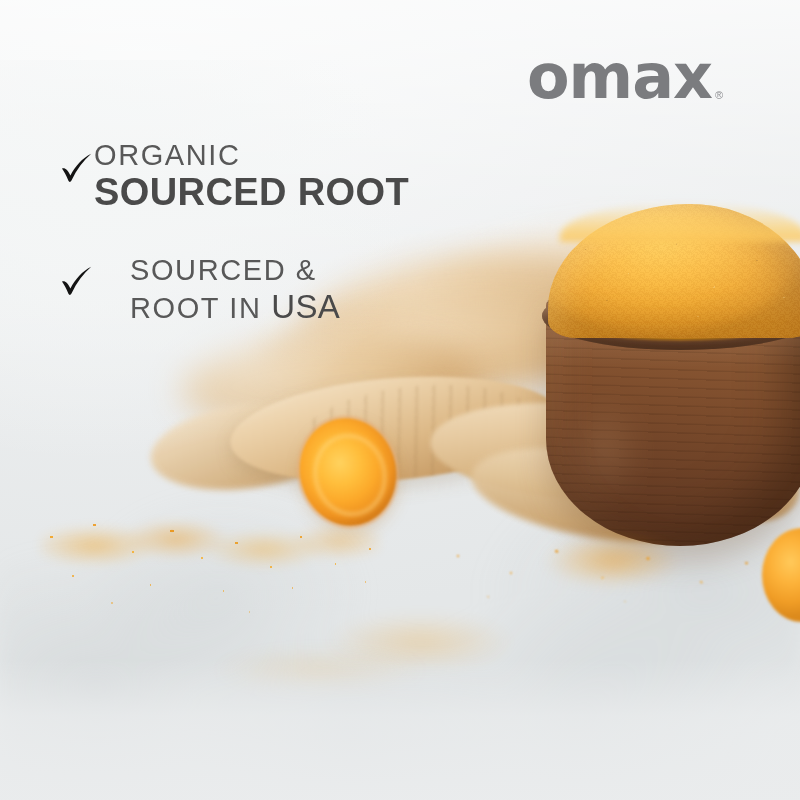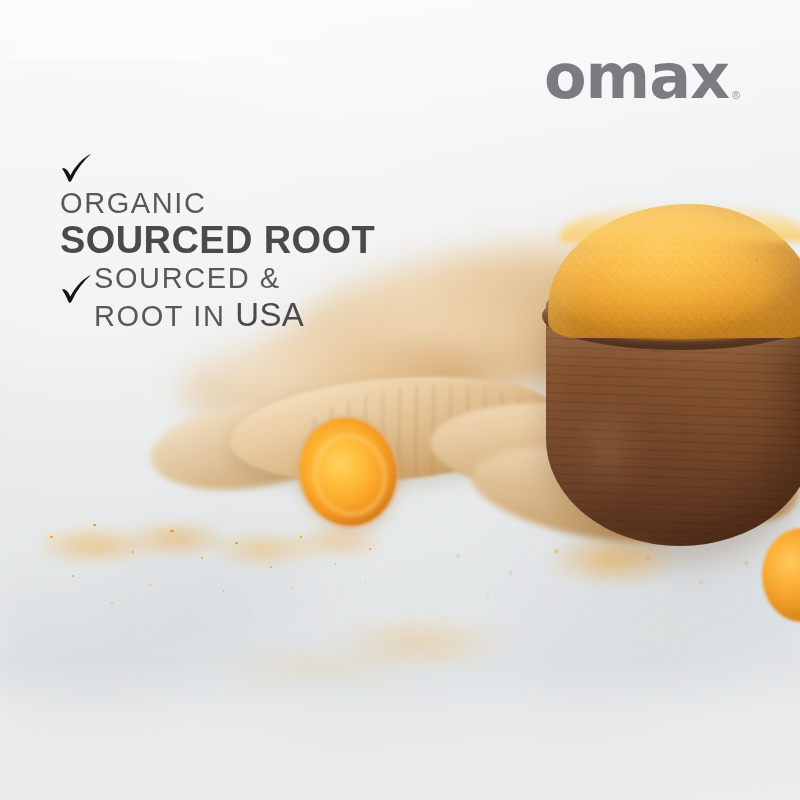--- a/index.html
+++ b/index.html
@@ -182,31 +182,31 @@
     background:radial-gradient(50% 60% at 50% 50%, rgba(240,160,30,.8) 0%, rgba(240,160,30,0) 78%);}
   
   .bg-dof{position:absolute;left:0;top:660px;width:800px;height:140px;
     background:linear-gradient(180deg, rgba(236,238,239,0) 0%, rgba(235,237,238,.72) 40%, rgba(234,236,237,.95) 100%);}
 
   
   .text-scrim{position:absolute;left:0;top:60px;width:470px;height:400px;
     background:radial-gradient(70% 62% at 18% 38%, rgba(244,246,246,.92) 0%, rgba(244,246,246,.55) 52%, rgba(244,246,246,0) 100%);}
 
   
-  .logo{position:absolute;left:544px;top:48px;display:flex;align-items:flex-end;}
+  .logo{position:absolute;left:527px;top:48px;display:flex;align-items:flex-end;}
   .logo-word{font-size:62px;line-height:.95;font-weight:bold;color:#7b7c7f;
     letter-spacing:-1px;font-family:"DejaVu Sans", sans-serif;}
   .logo-reg{font-size:11px;color:#8d8e91;margin:0 0 6px 3px;line-height:1;}
 
   
   .bullets{position:absolute;left:60px;top:96px;width:470px;}
   .bullet{position:relative;display:flex;align-items:flex-start;}
   .b1{margin-top:0px;}
-  .b2{margin-top:43px;flex-direction:column;}
-  .b3{}
+  .b2{margin-top:43px;}
+  .b3{margin-top:40px;gap:36px;}
   .check{width:34px;flex:0 0 34px;margin-top:6px;}
   .check svg{display:block;}
   .b2 .check{margin-top:14px;}
   .b3 .check{margin-top:12px;}
   .lines{flex:1 1 auto;}
   .line-light{font-size:29px;letter-spacing:1.6px;color:#585858;font-weight:400;
     line-height:1.12;white-space:nowrap;}
   .line-bold{font-size:37px;letter-spacing:.4px;color:#4a4a4a;font-weight:bold;
     line-height:1.12;white-space:nowrap;}
   .line-mixed{font-size:29px;letter-spacing:1.6px;color:#585858;line-height:1.26;white-space:nowrap;}

